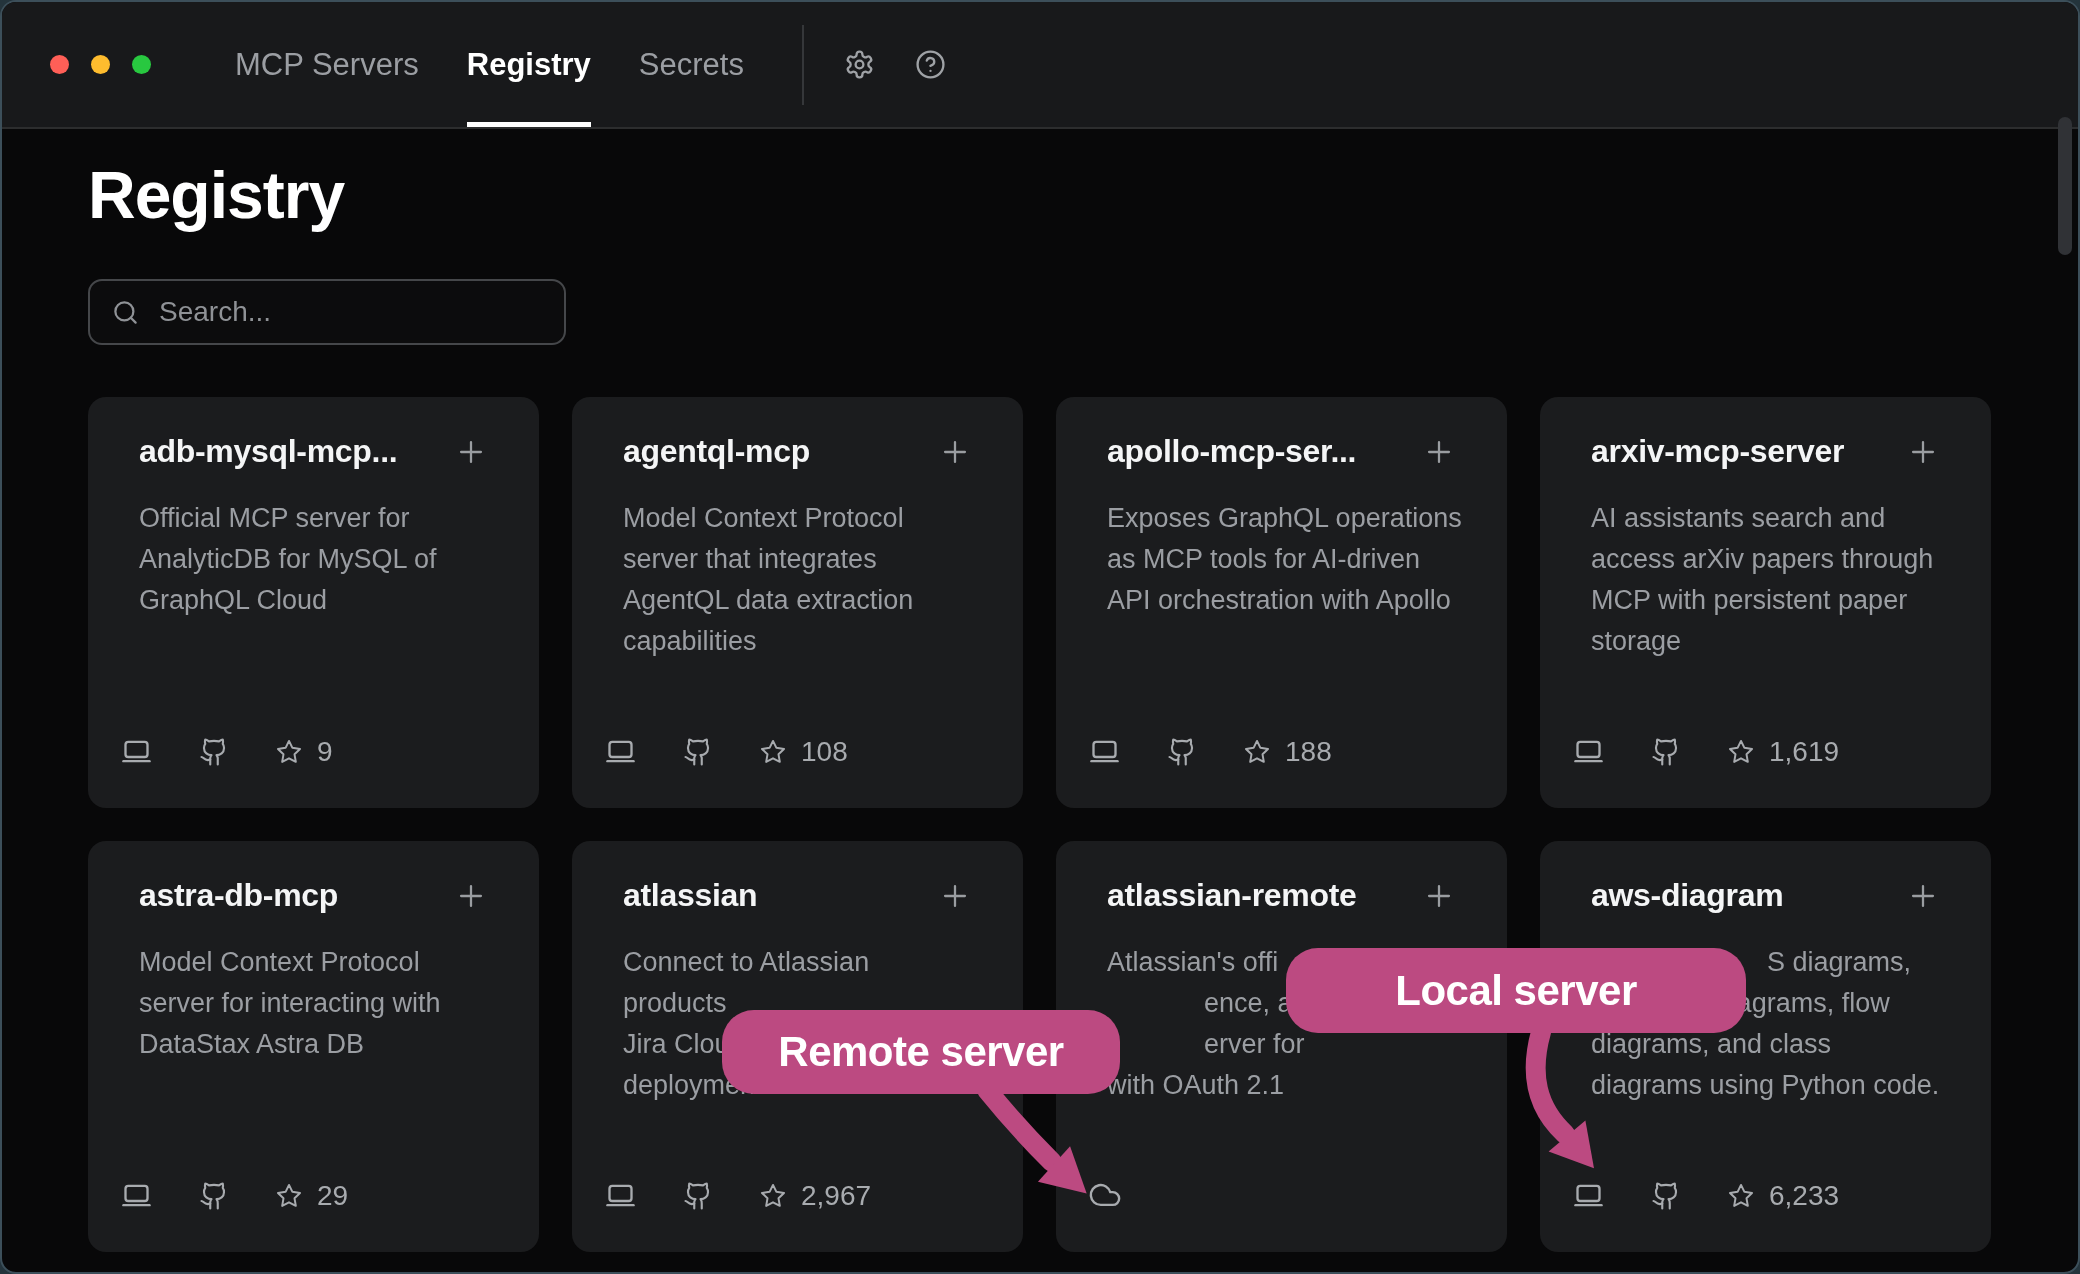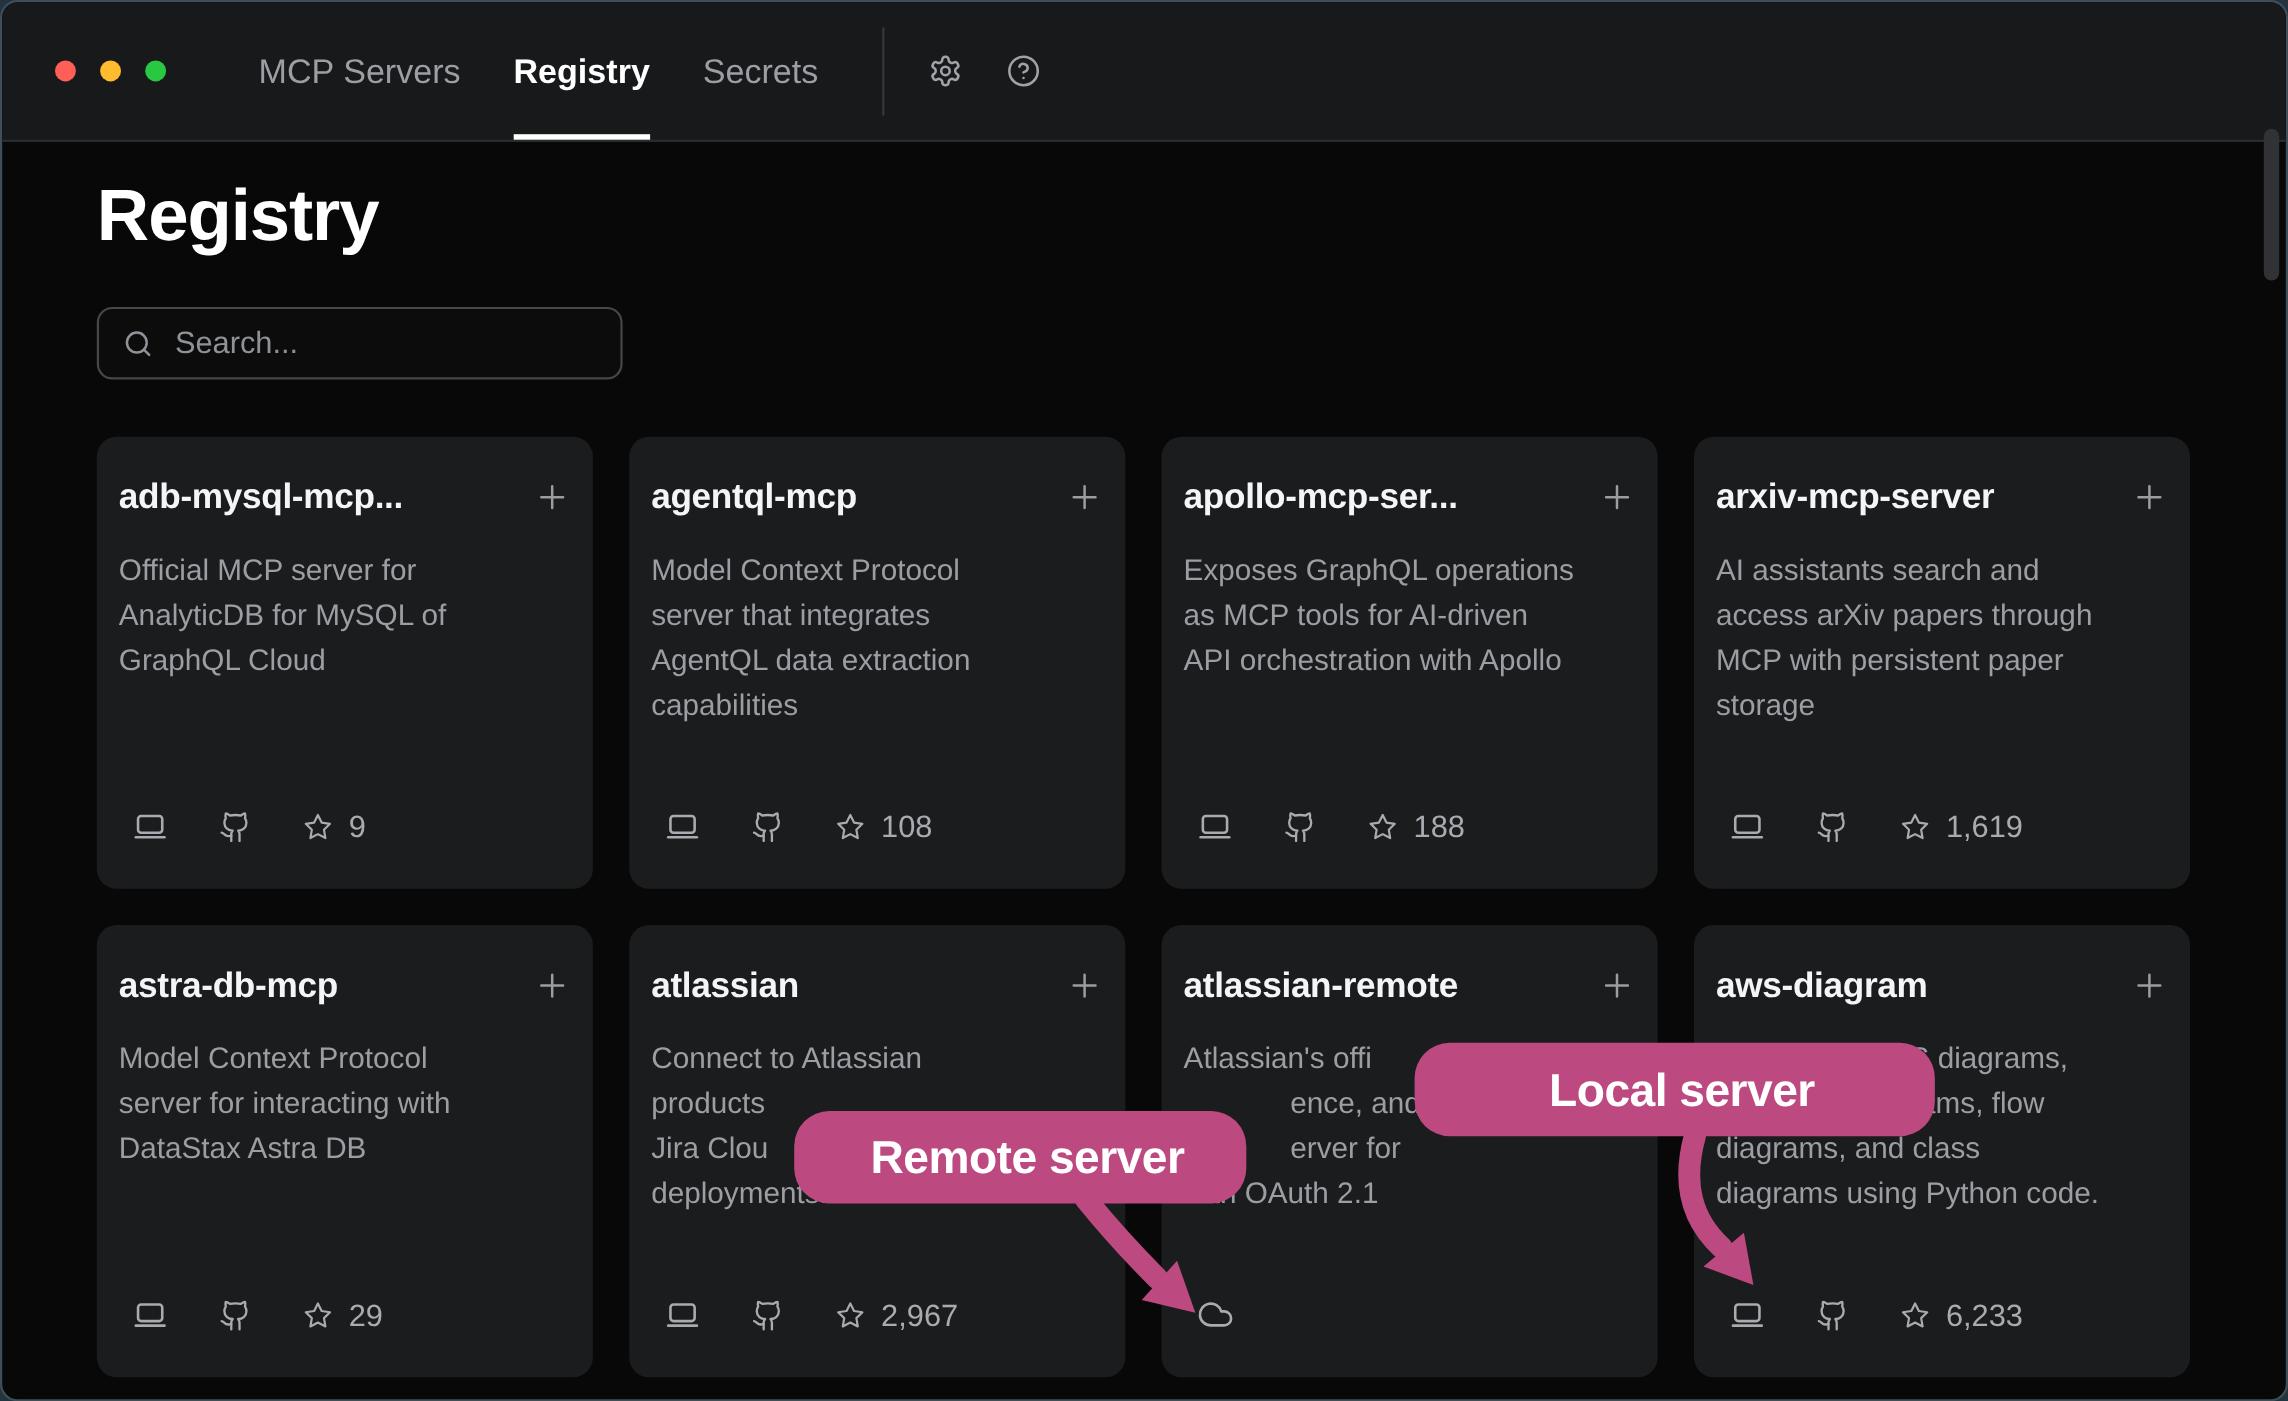--- a/index.html
+++ b/index.html
@@ -56,21 +56,21 @@
   }
   .searchbox input::placeholder { color:#8f9296; }
   
   .grid {
     margin-top:52px;
     display:grid; grid-template-columns:repeat(4,451px); gap:33px;
   }
   .card {
     position:relative; height:411px;
     background:#1b1c1e; border-radius:18px;
-    padding:36px 20px; box-sizing:border-box;
+    padding:36px 51px; box-sizing:border-box;
   }
   .card-head { display:flex; justify-content:space-between; align-items:flex-start; }
   .card-title {
     font-size:32px; font-weight:bold; color:#f4f5f6;
     letter-spacing:-0.3px; white-space:nowrap; overflow:hidden;
   }
   .plus-btn {
     color:#9a9da1; background:none; border:none; padding:0; margin:2px 0 0 12px;
     cursor:pointer; display:flex;
   }
@@ -84,21 +84,21 @@
     position:absolute; left:32px; bottom:40px;
     display:flex; align-items:center; gap:46px; color:#a8abaf;
   }
   .stars { display:flex; align-items:center; gap:14px; }
   .star-count { font-size:28px; color:#a8abaf; }
   
   .pill {
     position:absolute; z-index:5;
     color:#ffffff; font-weight:bold; font-size:42px;
     display:flex; align-items:center; justify-content:center;
-    border-radius:32px; letter-spacing:-0.5px;padding-left:13px;
+    border-radius:32px; letter-spacing:-0.5px;
   }
   #pill-remote { left:720px; top:1008px; width:398px; height:84px; }
   #pill-local  { left:1284px; top:946px; width:460px; height:85px; }
   .arrow-svg { position:absolute; z-index:4; }
   #arrow-remote { left:940px; top:1080px; }
   #arrow-local  { left:1505px; top:1028px; }
   
   .scroll-thumb {
     position:absolute; right:6px; top:115px; width:14px; height:138px;
     border-radius:8px; background:#303236; z-index:9; cursor:grab;

